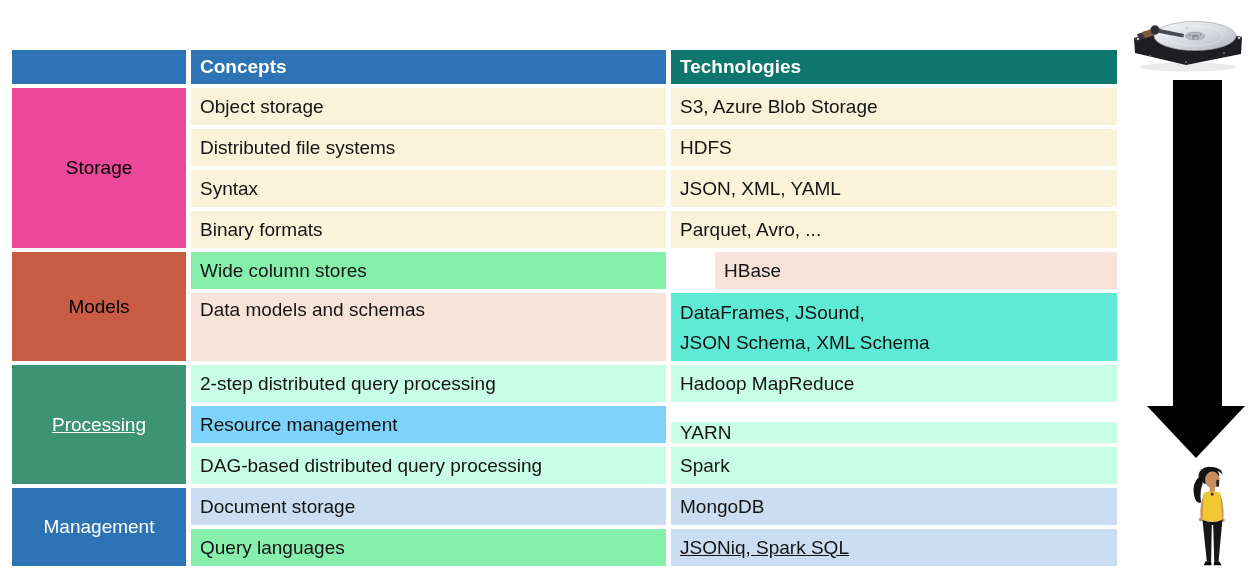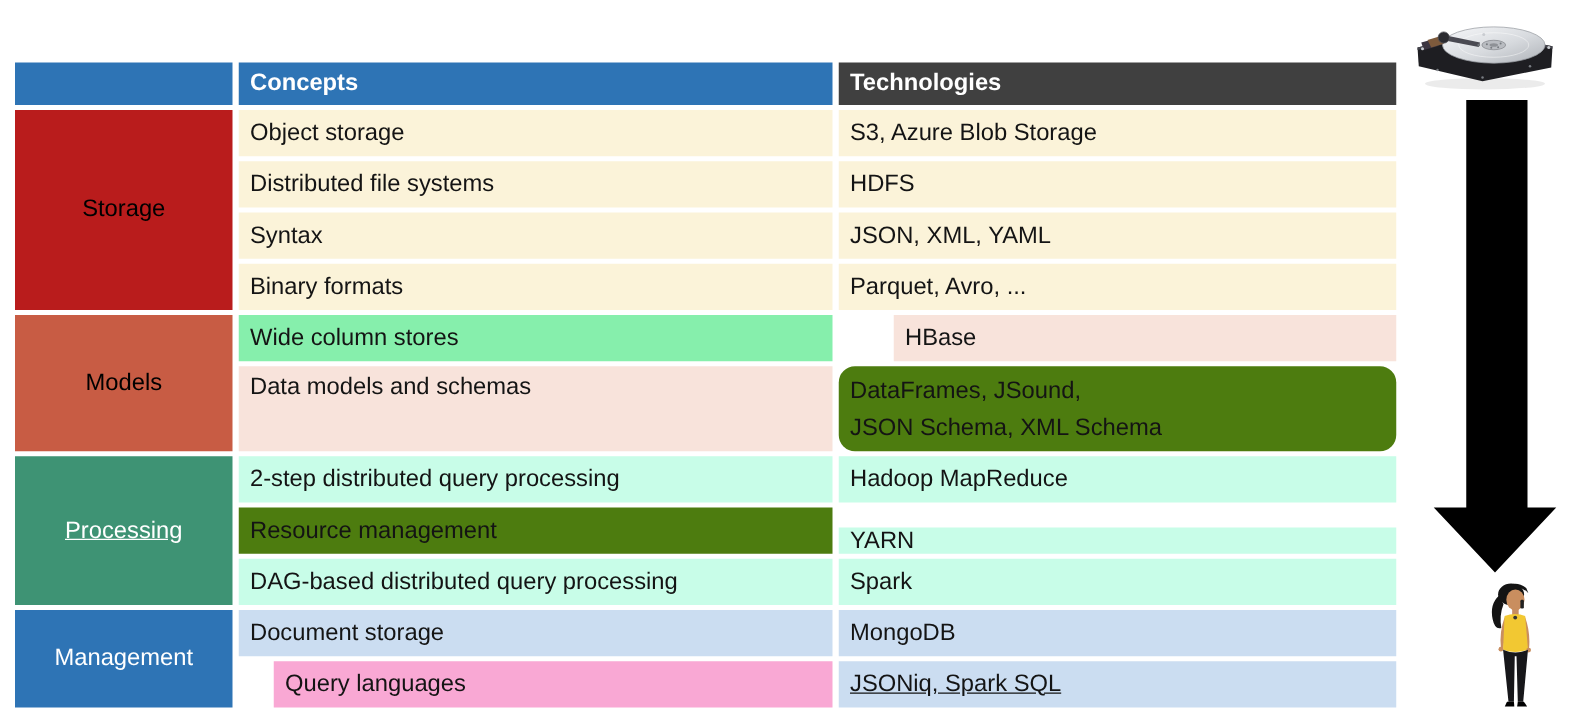--- a/index.html
+++ b/index.html
@@ -40,51 +40,51 @@
 </style>
 </head>
 <body>
 
 <div class="slide">
 
   <div class="grid-table">
 
     <div class="t-cell head" style="background-color: rgb(46, 116, 181);"></div>
     <div class="t-cell head" style="background-color: rgb(46, 116, 181);">Concepts</div>
-    <div class="t-cell head" style="background-color: #404040;">Technologies</div>
+    <div class="t-cell head" style="background-color: #0f766e;">Technologies</div>
 
-    <div class="t-cell cat span4" style="background-color: #b91c1c; color: rgb(0, 0, 0);">Storage</div>
+    <div class="t-cell cat span4" style="background-color: #ec4899; color: rgb(0, 0, 0);">Storage</div>
     <div class="t-cell" style="background-color: rgb(251, 243, 217);">Object storage</div>
     <div class="t-cell" style="background-color: rgb(251, 243, 217);">S3, Azure Blob Storage</div>
     <div class="t-cell" style="background-color: rgb(251, 243, 217);">Distributed file systems</div>
     <div class="t-cell" style="background-color: rgb(251, 243, 217);">HDFS</div>
     <div class="t-cell" style="background-color: rgb(251, 243, 217);">Syntax</div>
     <div class="t-cell" style="background-color: rgb(251, 243, 217);">JSON, XML, YAML</div>
     <div class="t-cell" style="background-color: rgb(251, 243, 217);">Binary formats</div>
     <div class="t-cell" style="background-color: rgb(251, 243, 217);">Parquet, Avro, ...</div>
 
     <div class="t-cell cat span2" style="background-color: rgb(200, 92, 68); color: rgb(0, 0, 0);">Models</div>
     <div class="t-cell" style="background-color: #86efac;">Wide column stores</div>
     <div class="t-cell" style="background-color: rgb(248, 227, 219); margin-left: 44px;">HBase</div>
     <div class="t-cell v-top" style="background-color: rgb(248, 227, 219);">Data models and schemas</div>
-    <div class="t-cell v-top multiline" style="background-color: #4d7c0f; border-radius: 13px;">DataFrames, JSound,
+    <div class="t-cell v-top multiline" style="background-color: #5eead4;">DataFrames, JSound,
 JSON Schema, XML Schema</div>
 
     <div class="t-cell cat span3" style="background-color: rgb(62, 147, 116); color: rgb(255, 255, 255); text-decoration: underline;">Processing</div>
     <div class="t-cell" style="background-color: rgb(200, 253, 232);">2-step distributed query processing</div>
     <div class="t-cell" style="background-color: rgb(200, 253, 232);">Hadoop MapReduce</div>
-    <div class="t-cell" style="background-color: #4d7c0f;">Resource management</div>
+    <div class="t-cell" style="background-color: #7dd3fc;">Resource management</div>
     <div class="t-cell" style="background-color: rgb(200, 253, 232); margin-top: 16px;">YARN</div>
     <div class="t-cell" style="background-color: rgb(200, 253, 232);">DAG-based distributed query processing</div>
     <div class="t-cell" style="background-color: rgb(200, 253, 232);">Spark</div>
 
     <div class="t-cell cat span2" style="background-color: rgb(46, 116, 181); color: rgb(255, 255, 255);">Management</div>
     <div class="t-cell" style="background-color: rgb(203, 221, 241);">Document storage</div>
     <div class="t-cell" style="background-color: rgb(203, 221, 241);">MongoDB</div>
-    <div class="t-cell" style="background-color: #f9a8d4; margin-left: 28px;">Query languages</div>
+    <div class="t-cell" style="background-color: #86efac;">Query languages</div>
     <div class="t-cell" style="background-color: rgb(203, 221, 241); text-decoration: underline;">JSONiq, Spark SQL</div>
   </div>
 
   <div class="side">
 
     <svg class="hdd" viewBox="0 0 120 70">
       <defs>
         <linearGradient id="platterGrad" x1="0" y1="0" x2="1" y2="1">
           <stop offset="0" stop-color="#f7f8fa"></stop>
           <stop offset="0.55" stop-color="#d7dade"></stop>

